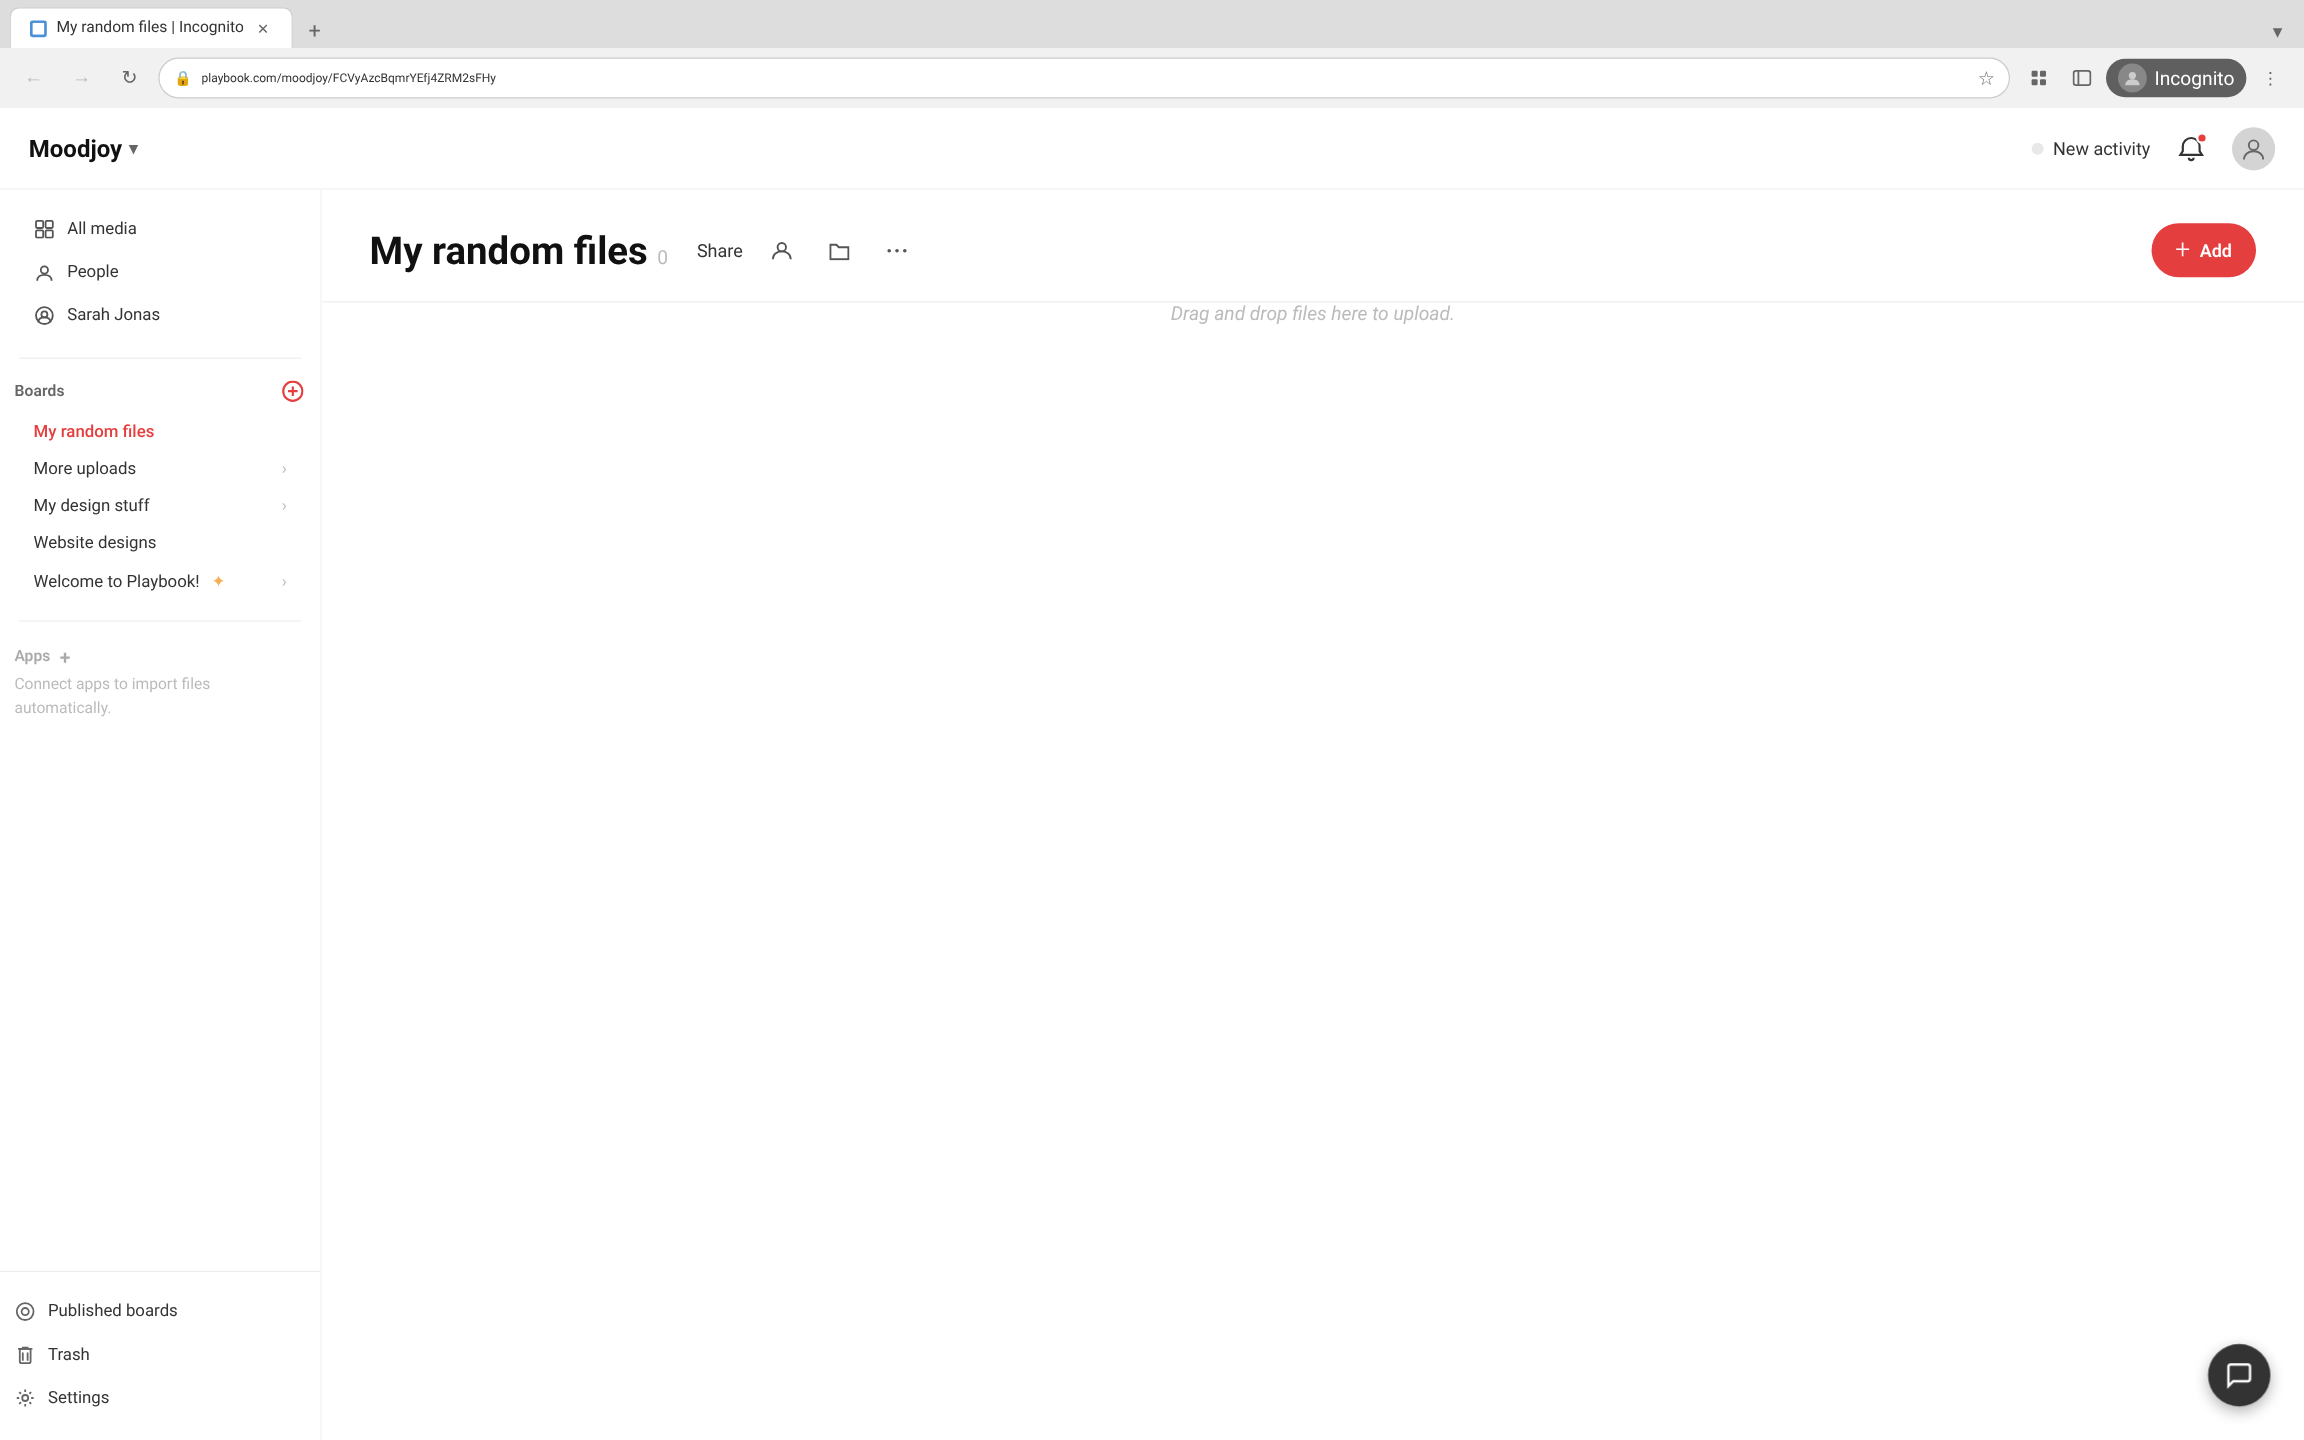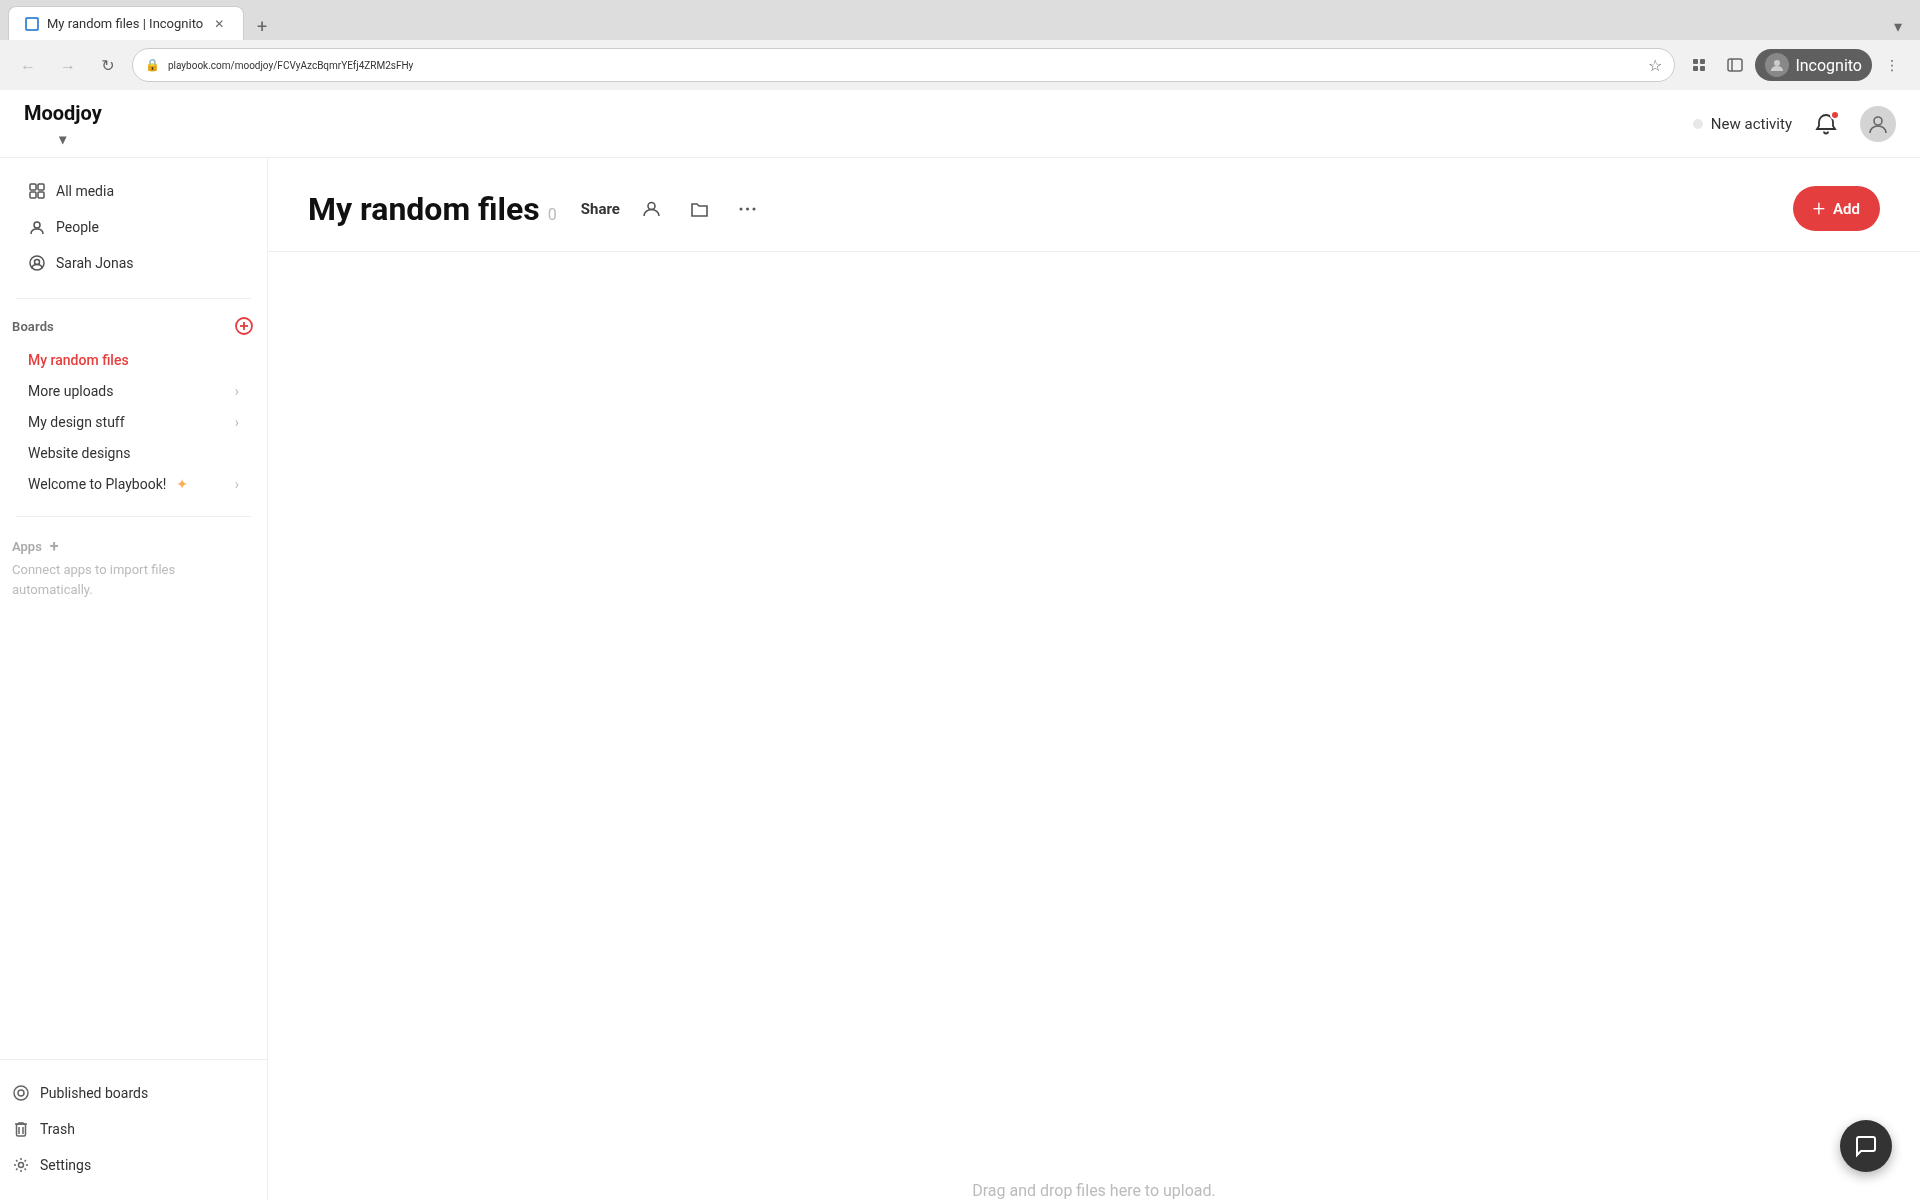--- a/index.html
+++ b/index.html
@@ -23,21 +23,21 @@
     .url-text { font-size: 10px; color: #333; flex: 1; }
     .bookmark-btn { color: #666; font-size: 16px; cursor: pointer; }
     .ext-btns { display: flex; align-items: center; gap: 4px; }
     .ext-btn { width: 32px; height: 32px; display: flex; align-items: center; justify-content: center; border-radius: 50%; cursor: pointer; color: #666; font-size: 14px; }
     .incognito-btn { display: flex; align-items: center; gap: 6px; background: #5f5f5f; color: #fff; border-radius: 16px; padding: 4px 10px; font-size: 16px; cursor: pointer; }
     .incognito-avatar { width: 24px; height: 24px; border-radius: 50%; background: #888; display: flex; align-items: center; justify-content: center; }
 
     
     .app { display: flex; flex-direction: column; height: 1110px; }
     .app-header { display: flex; align-items: center; padding: 0 24px; height: 68px; border-bottom: 1px solid #eee; gap: 24px; background: #fff; }
-    .brand { display: flex; align-items: center; gap: 6px; font-weight: 700; font-size: 20px; color: #111; cursor: pointer; flex-direction: column; }
+    .brand { display: flex; align-items: center; gap: 6px; font-weight: 700; font-size: 20px; color: #111; cursor: pointer; }
     .brand-chevron { color: #666; font-size: 14px; }
     .search-bar { flex: 1; max-width: 700px; margin: 0 auto; display: flex; align-items: center; background: #f5f5f5; border-radius: 8px; padding: 0 14px; height: 42px; gap: 10px; border: 1px solid #eee; }
     .search-icon { color: #aaa; font-size: 16px; }
     .search-input { border: none; background: transparent; font-size: 15px; color: #333; flex: 1; outline: none; }
     .header-actions { display: flex; align-items: center; gap: 16px; margin-left: auto; }
     .new-activity-btn { display: flex; align-items: center; gap: 8px; font-size: 15px; color: #333; cursor: pointer; }
     .new-activity-dot { width: 10px; height: 10px; background: #e8e8e8; border-radius: 50%; }
     .notification-btn { position: relative; width: 36px; height: 36px; display: flex; align-items: center; justify-content: center; cursor: pointer; color: #333; font-size: 20px; }
     .notif-badge { position: absolute; top: 4px; right: 4px; width: 10px; height: 10px; background: #e53e3e; border-radius: 50%; border: 2px solid #fff; }
     .user-avatar { width: 36px; height: 36px; border-radius: 50%; background: #d4d4d4; display: flex; align-items: center; justify-content: center; cursor: pointer; font-size: 16px; color: #666; }
@@ -63,26 +63,26 @@
     .sidebar-info-title { font-size: 13px; font-weight: 600; color: #aaa; margin-bottom: 4px; display: flex; align-items: center; gap: 8px; }
     .sidebar-info-text { font-size: 13px; color: #bbb; line-height: 1.5; }
     .inbox-icon-sm { font-size: 13px; }
 
     
     .main-content { flex: 1; display: flex; flex-direction: column; overflow: hidden; background: #fff; }
     .content-header { display: flex; align-items: center; padding: 28px 40px 20px; gap: 16px; border-bottom: 1px solid #eee; }
     .page-title { font-size: 32px; font-weight: 700; color: #111; }
     .item-count { font-size: 16px; color: #bbb; font-weight: 400; margin-left: 4px; }
     .header-actions-group { display: flex; align-items: center; gap: 16px; margin-left: 8px; }
-    .share-btn { font-size: 15px; color: #333; cursor: pointer; font-weight: 700; }
+    .share-btn { font-size: 15px; color: #333; cursor: pointer; font-weight: 400; }
     .icon-btn { width: 32px; height: 32px; display: flex; align-items: center; justify-content: center; cursor: pointer; border-radius: 6px; color: #555; font-size: 17px; }
     .add-btn { display: flex; align-items: center; gap: 8px; background: #e53e3e; color: #fff; border-radius: 50px; padding: 10px 20px; font-size: 15px; font-weight: 600; cursor: pointer; margin-left: auto; }
     .add-btn-plus { font-size: 22px; font-weight: 300; }
 
-    .content-area { flex: 1; display: flex; align-items: flex-end; justify-content: center; }
+    .content-area { flex: 1; display: flex; align-items: flex-start; justify-content: center; font-style: italic; }
     .drop-zone-text { font-size: 16px; color: #bbb; }
 
     
     .chat-bubble { position: fixed; bottom: 28px; right: 28px; width: 52px; height: 52px; background: #333; border-radius: 50%; display: flex; align-items: center; justify-content: center; cursor: pointer; box-shadow: 0 4px 12px rgba(0,0,0,0.3); color: #fff; font-size: 22px; }
   </style>
 </head>
 <body>
 
 <div class="browser-chrome">
   <div class="browser-tabs">

